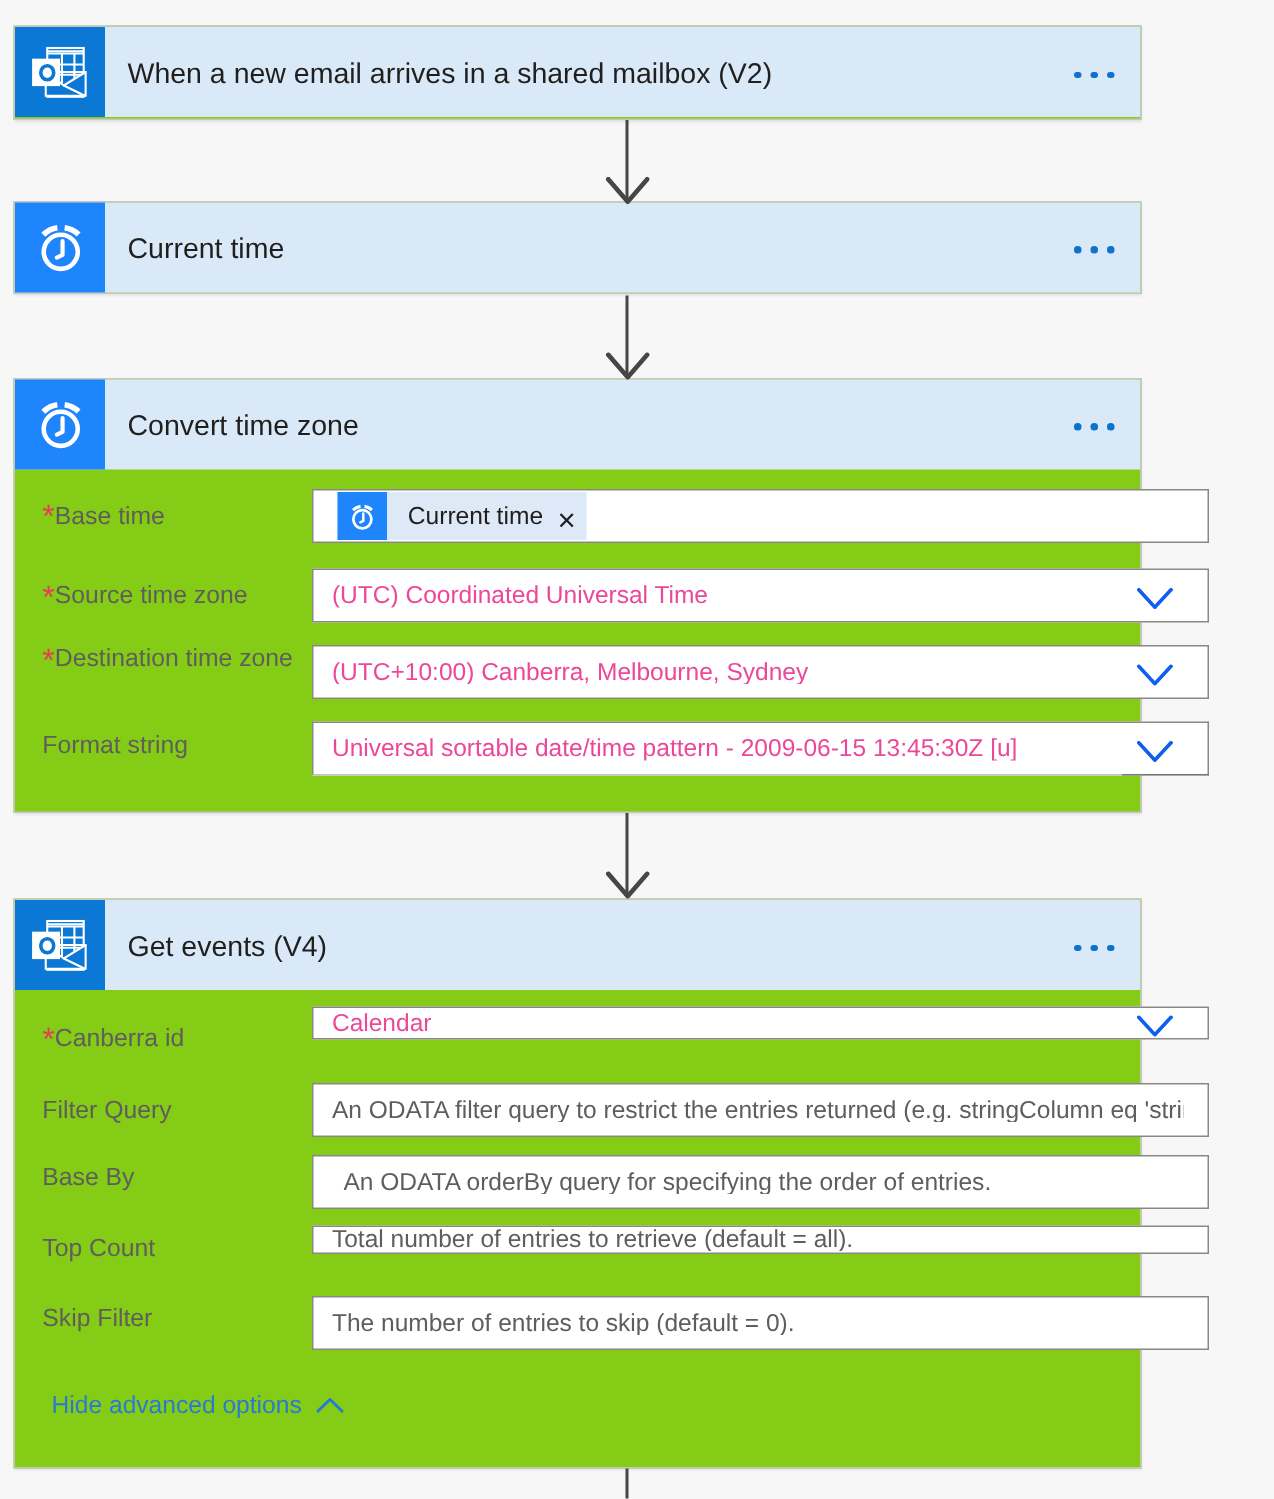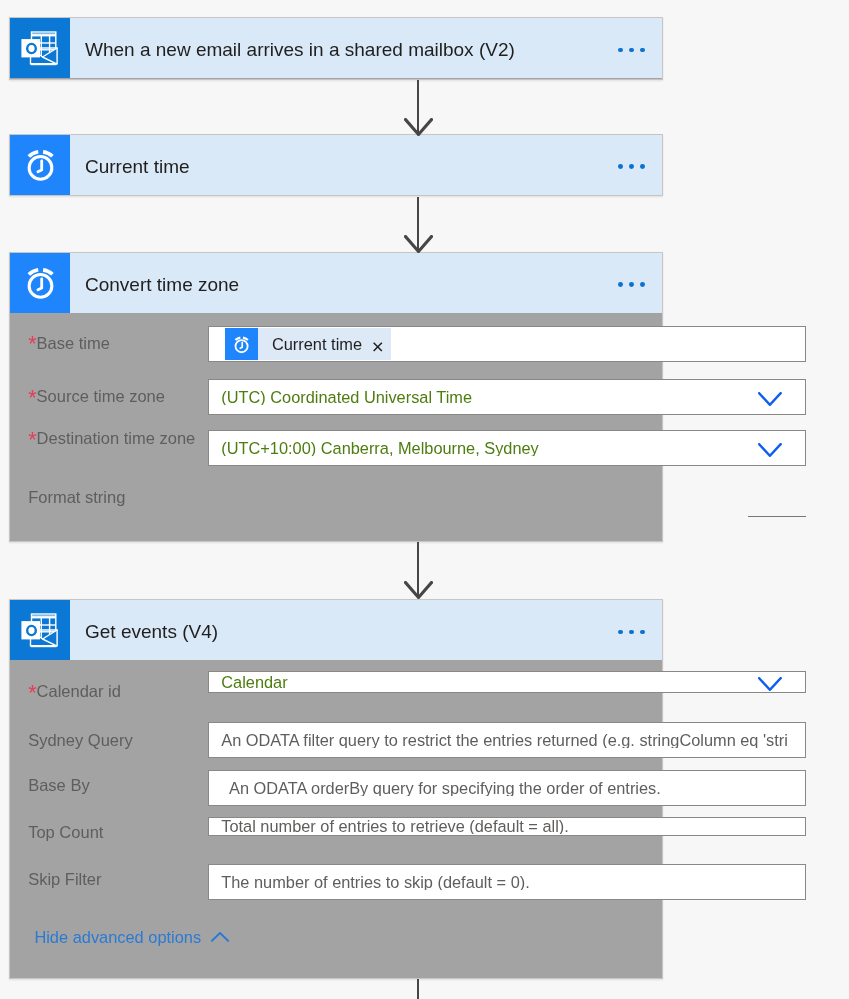--- a/index.html
+++ b/index.html
@@ -7,21 +7,21 @@
   body{
     width:849px;height:999px;overflow:hidden;
     background:#f7f7f7;
     font-family:"Liberation Sans",sans-serif;
     -webkit-font-smoothing:antialiased;
     color:#323130;
   }
   .canvas{position:relative;width:849px;height:999px;will-change:transform;}
 
   
-  .card{position:absolute;left:9px;width:654px;background:#a3a3a3;
+  .card{position:absolute;left:9px;width:752px;background:#84cc16;
         border:1.25px solid #c8c6c4;box-sizing:border-box;
         box-shadow:0 1.25px 2px rgba(0,0,0,.10);}
   .card-header{position:relative;height:60px;display:flex;align-items:center;
                background:#d9e9f8;box-sizing:border-box;}
   .icon-box{position:relative;width:60px;height:60px;flex:0 0 60px;overflow:hidden;}
   .icon-box svg{display:block;position:absolute;left:1px;top:1px;}
   .icon-outlook{background:#0a78d4;}
   .icon-datetime{background:#1f85fc;}
   .card-title{margin-left:15px;font-size:19.0px;color:#201f1e;position:relative;top:2.4px;}
   .ellipsis{position:absolute;right:17.1px;top:50%;margin-top:-13px;
@@ -30,21 +30,21 @@
   .ellipsis i{display:block;width:4.8px;height:4.8px;border-radius:50%;background:#0b72ce;}
 
   
   .row-label{position:absolute;left:28.2px;font-size:16.5px;color:#605e5c;
              white-space:nowrap;line-height:0;}
   .req{color:#e63d57;font-size:21.5px;margin-right:0.5px;position:relative;top:2.7px;letter-spacing:-0.5px;}
   .field{position:absolute;left:208px;width:598px;box-sizing:border-box;
          border:1.25px solid #8a8886;background:#fff;display:flex;align-items:center;
          overflow:hidden;padding-left:12.3px;padding-right:16.3px;}
   .field-clip{display:block;flex:1 1 auto;min-width:0;overflow:hidden;}
-  .field-text{display:block;font-size:16.35px;color:#4d7c0f;
+  .field-text{display:block;font-size:16.35px;color:#ec4899;
               white-space:nowrap;line-height:1;}
   .field-text.placeholder{color:#605e5c;}
   .chev{position:absolute;right:22.6px;top:50%;margin-top:-4.85px;}
   .field.lightbottom{border-bottom-color:#c3c1bf;}
   .btn-underline{position:absolute;height:1.25px;background:#797775;}
 
   
   .token{display:flex;align-items:center;height:32px;background:#dde9f7;margin-left:4px;}
   .token-icon{position:relative;width:32.4px;height:32px;background:#1f85fc;
               flex:0 0 32.4px;overflow:hidden;}
@@ -165,20 +165,28 @@
     <div class="row-label" style="top:437px;"><span class="req">*</span><span>Destination time zone</span></div>
     <div class="field" style="top:429.7px;height:36.3px;">
       <span class="field-clip">
         <span class="field-text">(UTC+10:00) Canberra, Melbourne, Sydney</span>
       </span>
       <svg class="chev" width="24" height="14" viewBox="0 0 24 14">
     <path d="M1.2 1.2 L11.9 12.8 L22.6 1.2" fill="none" stroke="#0f5ef0" stroke-width="2.4" stroke-linecap="square" stroke-linejoin="miter"></path>
       </svg>
     </div>
     <div class="row-label" style="top:496.8px;"><span>Format string</span></div>
+    <div class="field lightbottom" style="top:480.6px;height:36.3px;">
+      <span class="field-clip">
+        <span class="field-text">Universal sortable date/time pattern - 2009-06-15 13:45:30Z [u]</span>
+      </span>
+      <svg class="chev" width="24" height="14" viewBox="0 0 24 14">
+    <path d="M1.2 1.2 L11.9 12.8 L22.6 1.2" fill="none" stroke="#0f5ef0" stroke-width="2.4" stroke-linecap="square" stroke-linejoin="miter"></path>
+      </svg>
+    </div>
     <div class="btn-underline" style="left:748.2px;width:57.5px;top:515.65px;"></div>
     <div class="card" style="top:599px;height:380px;">
       <div class="card-header">
         <div class="icon-box icon-outlook">
           <svg width="60" height="62" viewBox="0 0 60 62">
     <g stroke="#fff" stroke-width="1.4" fill="none" shape-rendering="geometricPrecision">
       <rect x="20.5" y="13.0" width="24.3" height="32.5"></rect>
       <line x1="20.5" y1="15.2" x2="44.8" y2="15.2"></line>
       <line x1="20.5" y1="16.7" x2="44.8" y2="16.7"></line>
       <line x1="30.3" y1="16.7" x2="30.3" y2="45.5"></line>
@@ -196,30 +204,30 @@
   </svg>
         </div>
         <div class="card-title">Get events (V4)</div>
         <div class="ellipsis">
           <i></i>
           <i></i>
           <i></i>
         </div>
       </div>
     </div>
-    <div class="row-label" style="top:689.9px;"><span class="req">*</span><span>Calendar id</span></div>
+    <div class="row-label" style="top:689.9px;"><span class="req">*</span><span>Canberra id</span></div>
     <div class="field" style="top:671.3px;height:22px;">
       <span class="field-clip">
         <span class="field-text">Calendar</span>
       </span>
       <svg class="chev" width="24" height="14" viewBox="0 0 24 14">
     <path d="M1.2 1.2 L11.9 12.8 L22.6 1.2" fill="none" stroke="#0f5ef0" stroke-width="2.4" stroke-linecap="square" stroke-linejoin="miter"></path>
       </svg>
     </div>
-    <div class="row-label" style="top:739.6px;"><span>Sydney Query</span></div>
+    <div class="row-label" style="top:739.6px;"><span>Filter Query</span></div>
     <div class="field" style="top:721.8px;height:36.3px;">
       <span class="field-clip">
         <span class="field-text placeholder">An ODATA filter query to restrict the entries returned (e.g. stringColumn eq 'string' OR intColumn eq 123)</span>
       </span>
     </div>
     <div class="row-label" style="top:785.4px;"><span>Base By</span></div>
     <div class="field" style="top:769.6px;height:36.3px;padding-left:20px;">
       <span class="field-clip">
         <span class="field-text placeholder">An ODATA orderBy query for specifying the order of entries.</span>
       </span>

